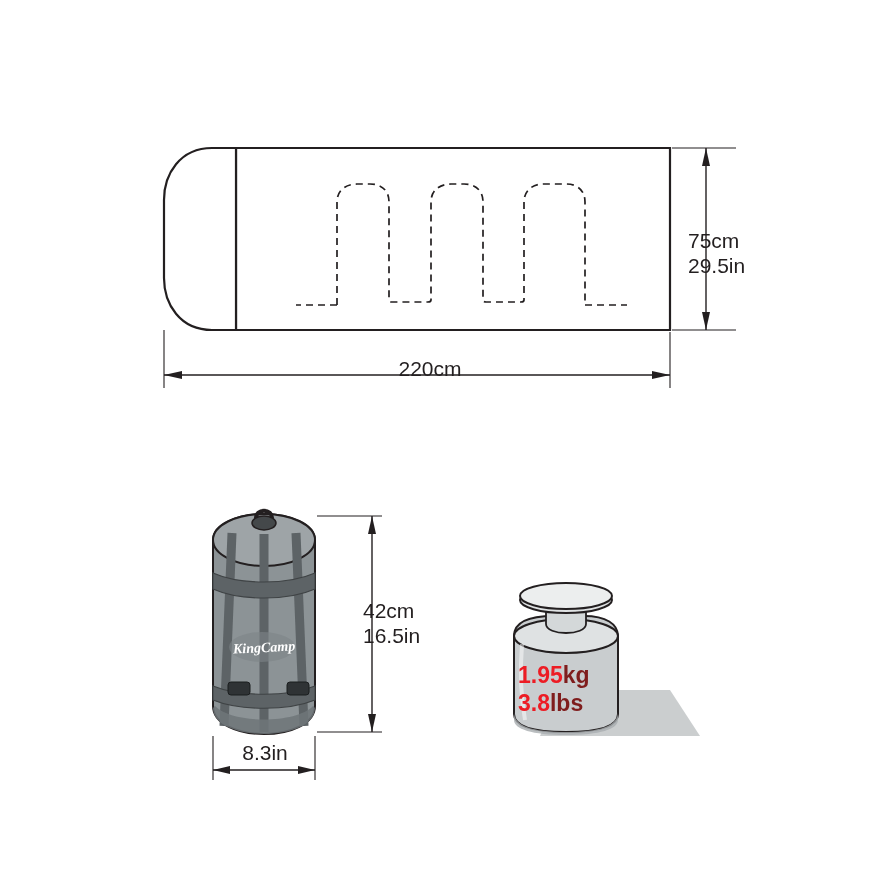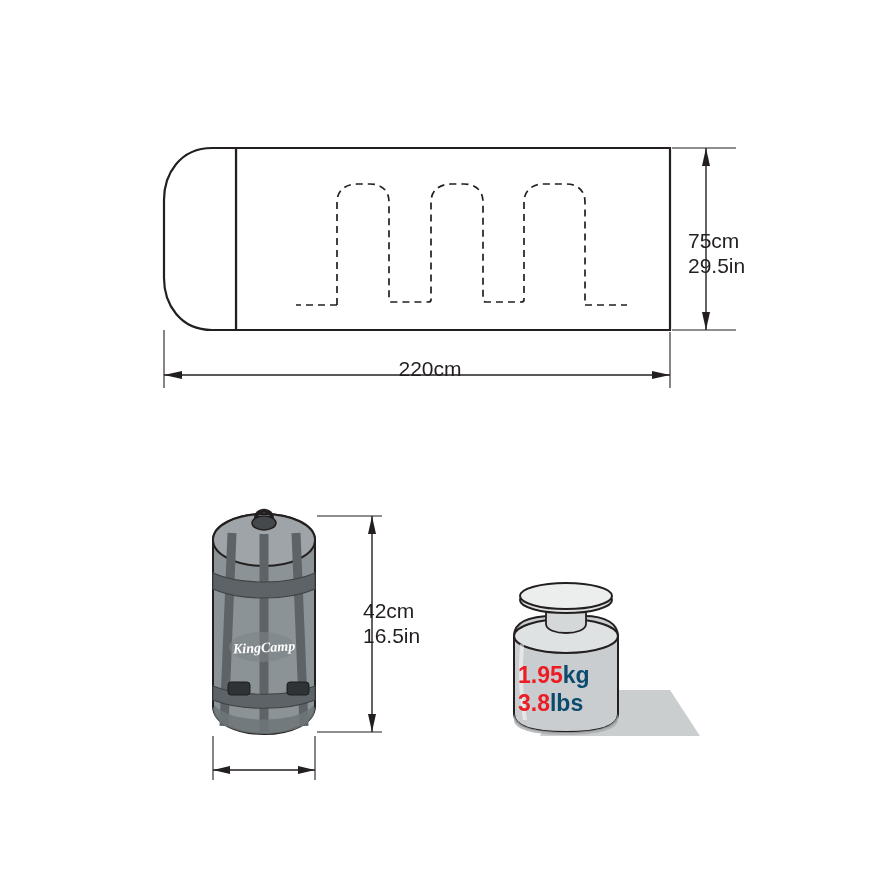--- a/index.html
+++ b/index.html
@@ -62,21 +62,21 @@
     top: 661px;
     width: 100px;
     font-family: "Liberation Sans", sans-serif;
     font-size: 23px;
     font-weight: bold;
     line-height: 28px;
     color: #ed1c24;
     white-space: nowrap;
   }
   #weight-label .unit {
-    color: #0c4a6e;
+    color: #7f1d1d;
     margin-top: 12px;
   }
   .brand-text {
     position: absolute;
     left: 233px;
     top: 640px;
     font-family: "Liberation Serif", serif;
     font-size: 14px;
     font-style: italic;
     font-weight: bold;
@@ -198,20 +198,21 @@
   <div>75cm</div>
   <div>29.5in</div>
 </div>
 
 <div class="dim-label" id="bag-h-label">
   <div>42cm</div>
   <div>16.5in</div>
 </div>
 
 <div class="dim-label center" id="bag-w-label">
+  <div>8.3in</div>
 </div>
 
 <div id="weight-label">
   <div><span>1.95</span><span class="unit">kg</span></div>
   <div><span>3.8</span><span class="unit">lbs</span></div>
 </div>
 
 <div class="brand-text">KingCamp</div>
 
 </body></html>

